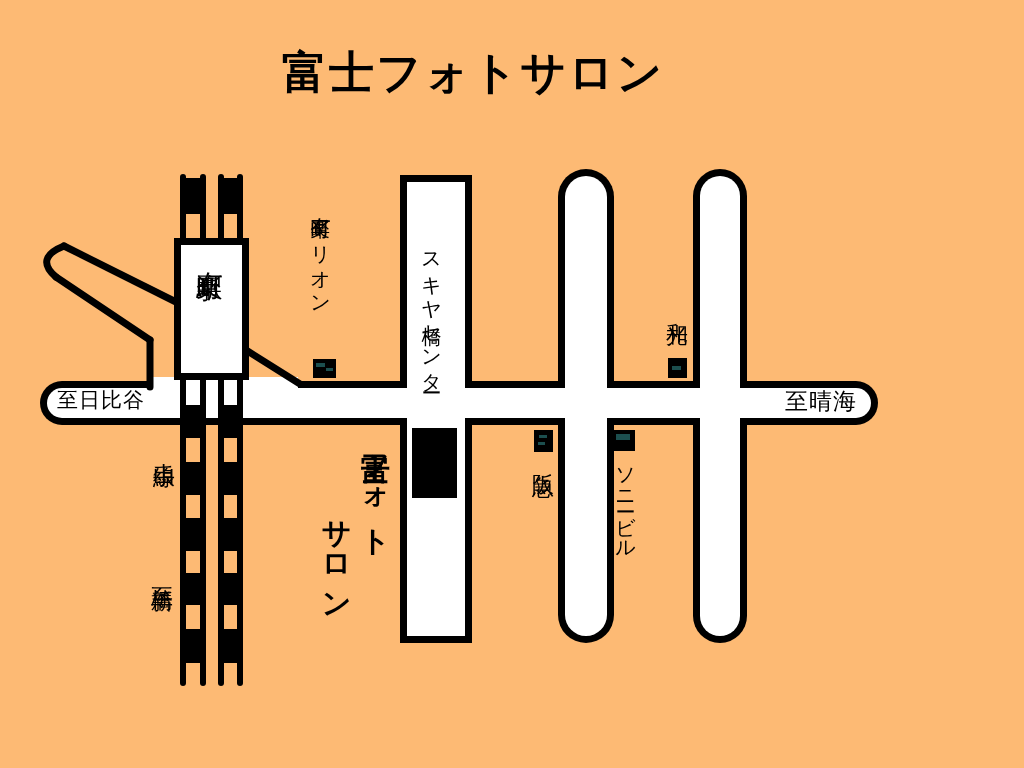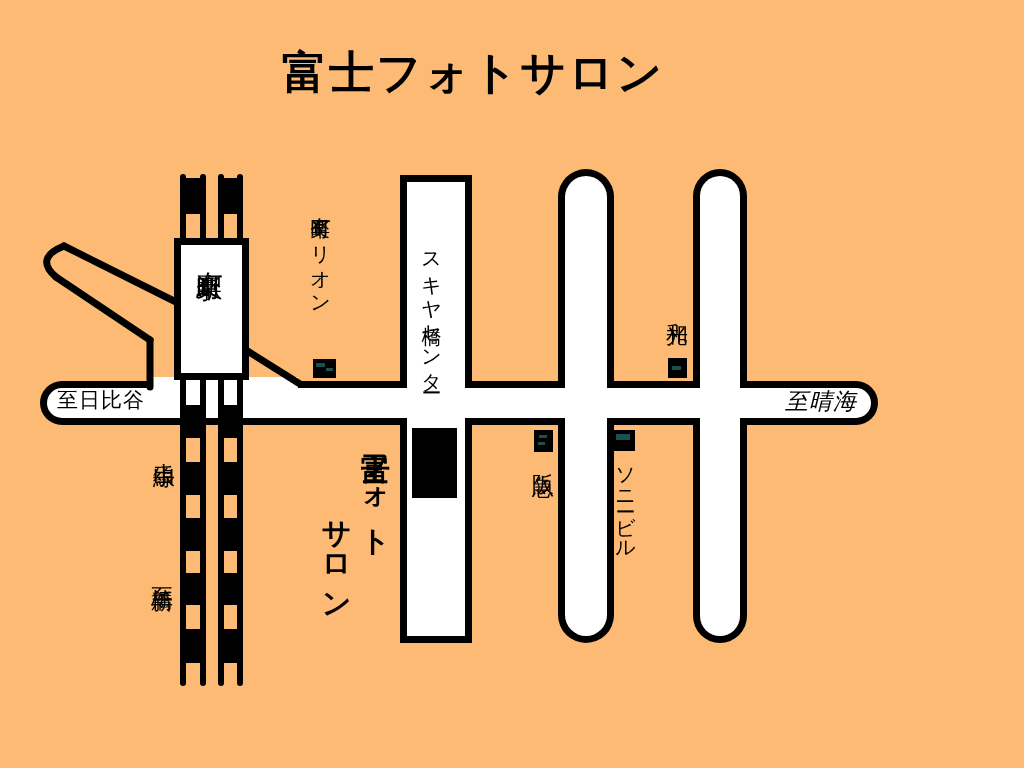--- a/index.html
+++ b/index.html
@@ -111,21 +111,21 @@
     <span class="accent" style="left:4px; top:12px; width:7px; height:3px;"></span>
   </div>
   <div class="marker" style="left:613px; top:430px; width:22px; height:21px;">
     <span class="accent" style="left:3px; top:4px; width:14px; height:6px;"></span>
   </div>
 
   <div class="label title" style="left:282px; top:50px;">富士フォトサロン</div>
 
   <div class="label" style="left:57px; top:390px; font-size:21px; letter-spacing:1px;">至日比谷</div>
 
-  <div class="label" style="left:785px; top:390px; font-size:23px; letter-spacing:1px;font-style:italic;">至晴海</div>
+  <div class="label" style="left:785px; top:390px; font-size:23px; letter-spacing:1px;">至晴海</div>
 
   <div class="label v" style="left:197px; top:251px; font-size:26px; letter-spacing:2px;">有楽町駅</div>
 
   <div class="label v" style="left:311px; top:201px; font-size:20px; letter-spacing:2px;">有楽町マリオン</div>
 
   <div class="label v" style="left:422px; top:239px; font-size:20px; letter-spacing:1px;">スキヤ橋センター</div>
 
   <div class="label v" style="left:666px; top:305px; font-size:22px; letter-spacing:1px;">和光</div>
 
   <div class="label v" style="left:532px; top:456px; font-size:22px; letter-spacing:3px;">阪急</div>

